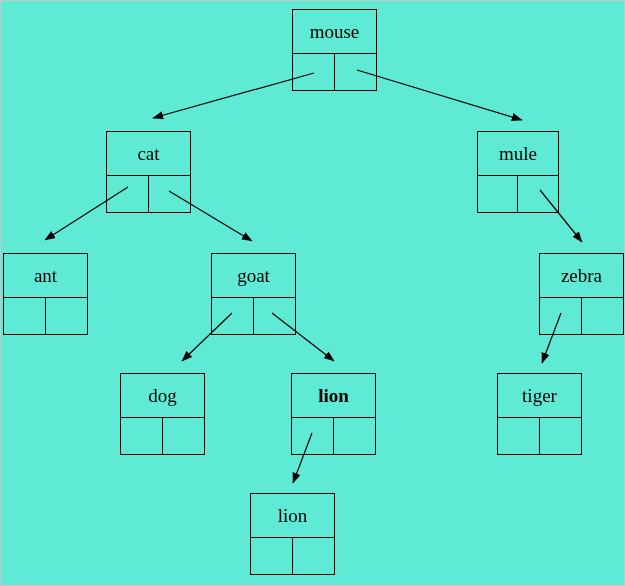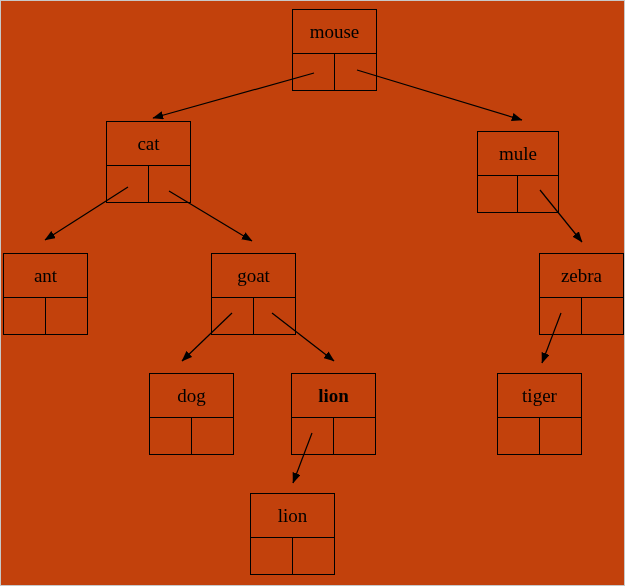--- a/index.html
+++ b/index.html
@@ -8,21 +8,21 @@
     padding: 0;
     background: #ffffff;
   }
   body {
     font-family: "Liberation Serif", "DejaVu Serif", serif;
   }
   #canvas {
     position: relative;
     width: 625px;
     height: 586px;
-    background: #c2410c;
+    background: #5eead4;
     border: 1px solid #c8c8c8;
     box-sizing: border-box;
     overflow: hidden;
   }
   #edge-layer {
     position: absolute;
     left: 0;
     top: 0;
     width: 625px;
     height: 586px;
@@ -85,21 +85,21 @@
   </svg>
 
   <div id="nodes-layer">
       <div class="node" style="left: 291px; top: 8px; width: 85px; height: 82px;">
         <div class="node-label">mouse</div>
         <div class="node-pointers">
           <div class="ptr-cell ptr-left"></div>
           <div class="ptr-cell ptr-right"></div>
         </div>
       </div>
-      <div class="node" style="left: 105px; top: 120px; width: 85px; height: 82px;">
+      <div class="node" style="left: 105px; top: 130px; width: 85px; height: 82px;">
         <div class="node-label">cat</div>
         <div class="node-pointers">
           <div class="ptr-cell ptr-left"></div>
           <div class="ptr-cell ptr-right"></div>
         </div>
       </div>
       <div class="node" style="left: 476px; top: 130px; width: 82px; height: 82px;">
         <div class="node-label">mule</div>
         <div class="node-pointers">
           <div class="ptr-cell ptr-left"></div>
@@ -120,21 +120,21 @@
           <div class="ptr-cell ptr-right"></div>
         </div>
       </div>
       <div class="node" style="left: 538px; top: 252px; width: 85px; height: 82px;">
         <div class="node-label">zebra</div>
         <div class="node-pointers">
           <div class="ptr-cell ptr-left"></div>
           <div class="ptr-cell ptr-right"></div>
         </div>
       </div>
-      <div class="node" style="left: 148px; top: 372px; width: 85px; height: 82px;">
+      <div class="node" style="left: 119px; top: 372px; width: 85px; height: 82px;">
         <div class="node-label">dog</div>
         <div class="node-pointers">
           <div class="ptr-cell ptr-left"></div>
           <div class="ptr-cell ptr-right"></div>
         </div>
       </div>
       <div class="node" style="left: 290px; top: 372px; width: 85px; height: 82px; font-weight: bold;">
         <div class="node-label">lion</div>
         <div class="node-pointers">
           <div class="ptr-cell ptr-left"></div>

